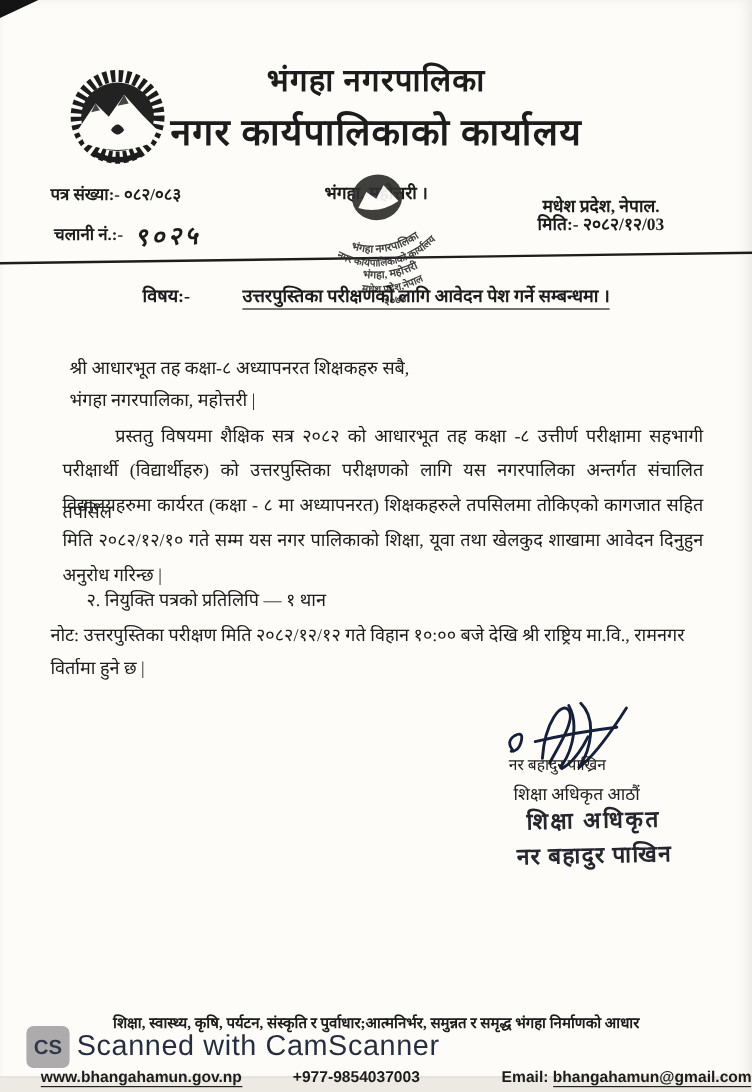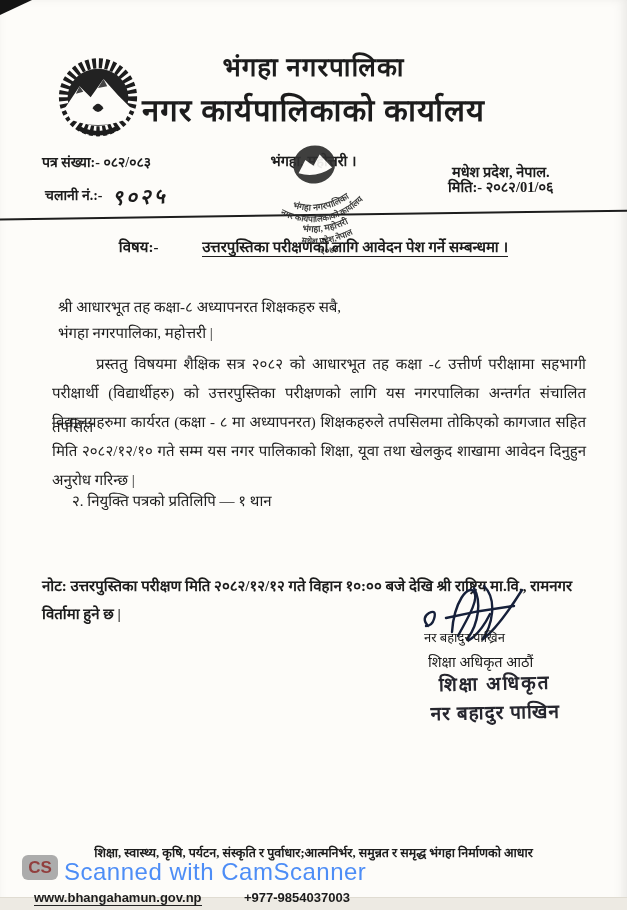--- a/index.html
+++ b/index.html
@@ -51,45 +51,45 @@
   
   .salut1{top:296px;left:58px;font-size:15px;}
   .salut2{top:322px;left:58px;font-size:15px;}
   .para{
     top:350px;left:52px;width:534px;
     font-size:15px;line-height:29px;text-align:justify;text-indent:44px;
   }
   .tapasil{top:416px;left:52px;font-size:15px;}
   .li{left:72px;width:516px;font-size:15px;line-height:26px;padding-left:22px;text-indent:-22px;}
   .li1{top:461px;} .li2{top:488px;} .li3{top:510px;}
-  .note{top:572px;left:42px;width:552px;font-size:15px;line-height:28px;font-weight:bold;}
+  .note{top:516px;left:42px;width:552px;font-size:15px;line-height:28px;font-weight:normal;}
   
   .sig-svg{top:580px;left:418px;width:120px;height:62px;}
   .typed-name{top:628px;left:424px;font-size:13px;}
   .typed-title{top:651px;left:428px;font-size:14.5px;}
   .stamp-block{top:670px;left:400px;width:190px;text-align:center;transform:rotate(-1.2deg);color:#26262e;}
   .stamp-title{font-size:19px;font-weight:bold;letter-spacing:2px;}
   .stamp-name{font-size:19px;font-weight:bold;letter-spacing:1px;margin-top:3px;}
   
   .tagline{top:844px;left:0;width:100%;text-align:center;font-size:12.5px;font-weight:bold;z-index:3;}
   .foot-row{z-index:3;font-family:Liberation Sans, sans-serif;margin-top:19px;}
   .website{top:871px;left:34px;font-size:13px;font-weight:bold;border-bottom:1.5px solid #222;}
   .phone{top:871px;left:244px;font-size:13px;font-weight:bold;}
   .email-wrap{top:871px;left:418px;font-size:13px;font-weight:bold;}
   .email-link{border-bottom:1.5px solid #222;}
   
   .wm-badge{
-    top:855px;left:22px;width:36px;height:25px;z-index:1;
-    background:#9f9f9f;border-radius:6px;color:#7f1d1d;
+    top:855px;left:22px;width:36px;height:35px;z-index:1;
+    background:#9f9f9f;border-radius:6px;color:#0f172a;
     font-family:"Liberation Sans",sans-serif;font-size:17px;font-weight:bold;
     display:flex;align-items:center;justify-content:center;opacity:0.85;
   }
   .wm-text{
     top:858px;left:64px;z-index:1;
-    font-family:"Liberation Sans",sans-serif;font-size:24px;color:#3b82f6;
+    font-family:"Liberation Sans",sans-serif;font-size:24px;color:#0f172a;
     letter-spacing:0.5px;opacity:0.9;
   }
   .bottom-band{
     top:897px;left:0;width:627px;height:13px;
     background:#edeae3;border-top:1px solid #e0dcd2;
   }
 </style>
 </head>
 <body>
 
@@ -115,21 +115,21 @@
   </div>
   <div class="abs ref-label dispatch">
     <span>चलानी नं.:-</span>
     <span class="dispatch-val">९०२५</span>
   </div>
 
   <div class="abs place-line">भंगहा, महोत्तरी ।</div>
   <div class="abs province-line">मधेश प्रदेश, नेपाल.</div>
   <div class="abs date-line">
     <span>मिति:-</span>
-    <span>२०८२/01/०६</span>
+    <span>२०८२/१२/03</span>
   </div>
 
   <svg class="abs round-stamp" viewBox="0 0 124 122">
     <defs>
       <path id="arc1" d="M14,52 A64,64 0 0 0 110,52"></path>
       <path id="arc2" d="M16,68 A70,70 0 0 0 108,68"></path>
       <path id="arc3" d="M22,84 A76,76 0 0 0 102,84"></path>
       <path id="arc4" d="M26,99 A82,82 0 0 0 98,99"></path>
     </defs>
     <g fill="#2f2f2f" font-family="Liberation Serif, DejaVu Serif, serif" font-weight="bold">
@@ -177,16 +177,20 @@
     <div class="stamp-title">शिक्षा अधिकृत</div>
     <div class="stamp-name">नर बहादुर पाखिन</div>
   </div>
 
   <div class="abs wm-badge">CS</div>
   <div class="abs wm-text">Scanned with CamScanner</div>
 
   <div class="abs tagline">शिक्षा, स्वास्थ्य, कृषि, पर्यटन, संस्कृति र पुर्वाधार;आत्मनिर्भर, समुन्नत र समृद्ध भंगहा निर्माणको आधार</div>
   <div class="abs foot-row website">www.bhangahamun.gov.np</div>
   <div class="abs foot-row phone">+977-9854037003</div>
+  <div class="abs foot-row email-wrap">
+    <span>Email:</span>
+    <span class="email-link">bhangahamun@gmail.com</span>
+  </div>
 
   <div class="abs bottom-band"></div>
 
 </div>
 
 </body></html>

